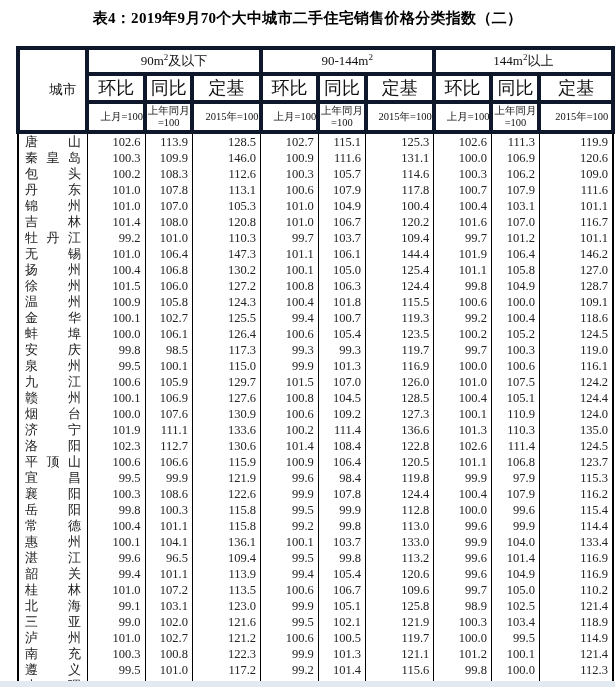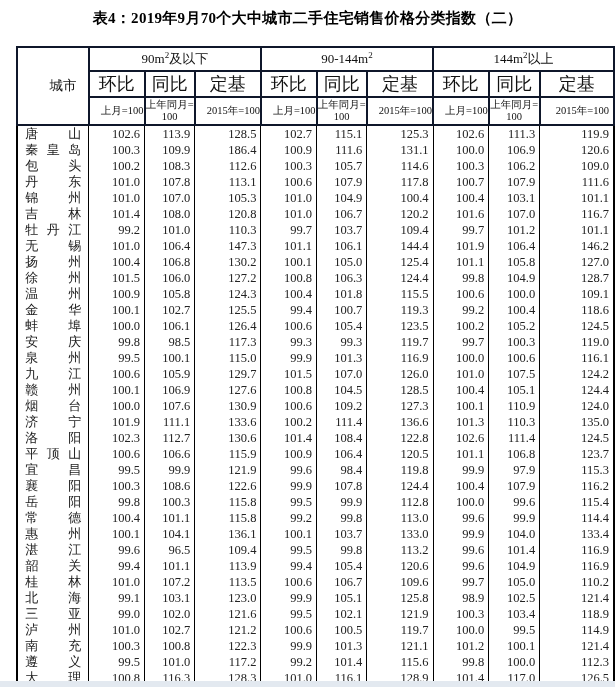--- a/index.html
+++ b/index.html
@@ -18,21 +18,21 @@
     font-size: 15px; font-weight: bold; color: #000;
     letter-spacing: 0.3px;
   }
   table.idx {
     position: absolute; left: 16px; top: 46px;
     border-collapse: collapse;
     table-layout: fixed;
     border: 2px solid #000;
   }
   th, td { padding: 0; font-weight: normal; }
-  thead th { border: 2px solid #0f172a; color: #111; text-align: center; vertical-align: middle; }
+  thead th { border: 4px solid #0f172a; color: #111; text-align: center; vertical-align: middle; }
   th.city-h { font-size: 13.5px; padding-left: 20px; }
   th.group { height: 22px; font-size: 13px; }
   th.group sup { font-size: 9px; line-height: 0; }
   th.metric { height: 20px; font-size: 18px; }
   th.base { height: 26px; font-size: 10.5px; line-height: 1.15; }
   th.base.wrap { word-break: break-all; }
   th.base.nowrap { white-space: nowrap; padding-left: 11px; }
   tbody td {
     border-left: 1px solid #000; border-right: 1px solid #000;
     border-top: 0; border-bottom: 0;
@@ -115,21 +115,21 @@
         <td class="num">102.6</td>
         <td class="num">111.3</td>
         <td class="num">119.9</td>
       </tr>
       <tr>
         <td class="city">
           <div class="nm">秦皇岛</div>
         </td>
         <td class="num">100.3</td>
         <td class="num">109.9</td>
-        <td class="num">186.4</td>
+        <td class="num">146.0</td>
         <td class="num">100.9</td>
         <td class="num">111.6</td>
         <td class="num">131.1</td>
         <td class="num">100.0</td>
         <td class="num">106.9</td>
         <td class="num">120.6</td>
       </tr>
       <tr>
         <td class="city">
           <div class="nm">包头</div>

